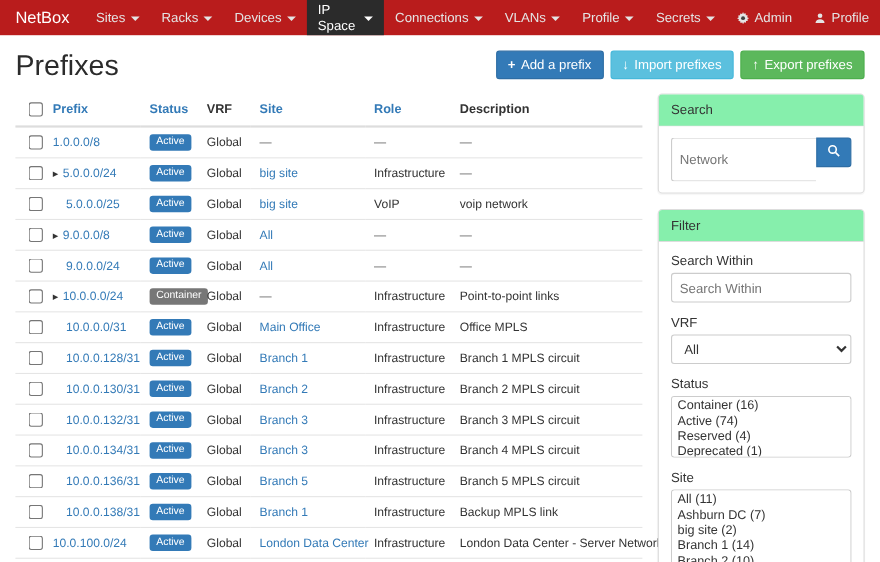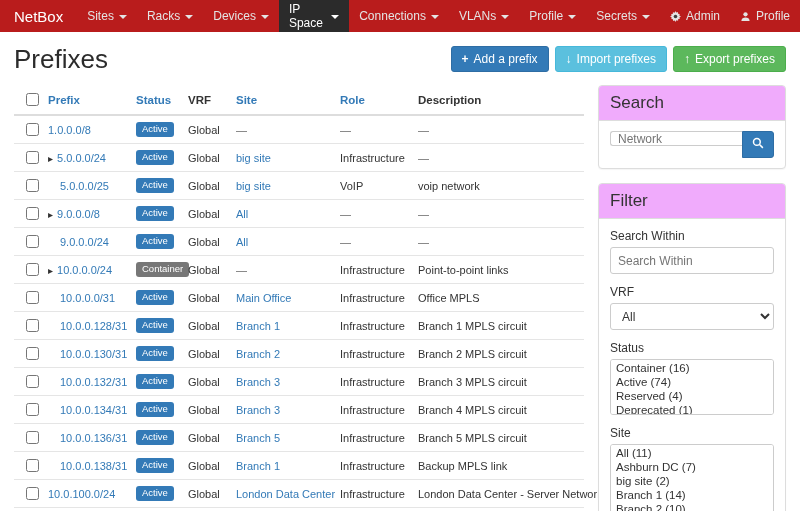--- a/index.html
+++ b/index.html
@@ -41,24 +41,24 @@
   .lnk { color: #337ab7; text-decoration: none; cursor: pointer; }
   .indent { display: inline-block; height: 1px; vertical-align: middle; }
   .arrow { color: #333; margin-right: 4px; font-size: 10px; }
   .label { display: inline-block; padding: 2px 6px; font-size: 9.5px; font-weight: 400; color: #fff; border-radius: 3px; line-height: 1.1; }
   .label-primary { background: #337ab7; }
   .label-default { background: #777; }
   .dash { color: #666; }
 
   
   .panel { border: 1px solid #ddd; border-radius: 4px; margin-bottom: 14px; box-shadow: 0 1px 1px rgba(0,0,0,.04); background: #fff; }
-  .panel-heading { background: #f0abfc; border-bottom: 1px solid #ddd; padding: 7px 11px; font-size: 17px; border-radius: 3px 3px 0 0; color: #333; }
+  .panel-heading { background: #86efac; border-bottom: 1px solid #ddd; padding: 7px 11px; font-size: 12px; border-radius: 3px 3px 0 0; color: #333; }
   .panel-body { padding: 10px 11px; }
   .input-group { display: flex; }
-  .input-group input { flex: 1; min-width: 0; height: 15px; border: 1px solid #ccc; border-right: none; border-radius: 3px 0 0 3px; padding: 0 7px; font-size: 12px; font-family: inherit; color: #333; }
+  .input-group input { flex: 1; min-width: 0; height: 40px; border: 1px solid #ccc; border-right: none; border-radius: 3px 0 0 3px; padding: 0 7px; font-size: 12px; font-family: inherit; color: #333; }
   .search-btn { width: 32px; height: 27px; background: #337ab7; border: 1px solid #2e6da4; border-radius: 0 3px 3px 0; display: flex; align-items: center; justify-content: center; cursor: pointer; }
   .field { margin-bottom: 11px; }
   .field:last-child { margin-bottom: 0; }
   .field-label { display: block; font-size: 12px; margin-bottom: 4px; color: #333; }
   .text-input, .select-single { width: 100%; height: 27px; border: 1px solid #ccc; border-radius: 3px; padding: 0 7px; font-size: 12px; font-family: inherit; color: #333; background: #fff; }
   .select-multi { width: 100%; border: 1px solid #ccc; border-radius: 3px; font-size: 11.5px; font-family: inherit; color: #333; padding: 1px; overflow-y: auto; }
   .select-multi option { padding: 1px 4px; }
   #status-select { height: 56px; }
   #site-select { height: 112px; }
 </style>

